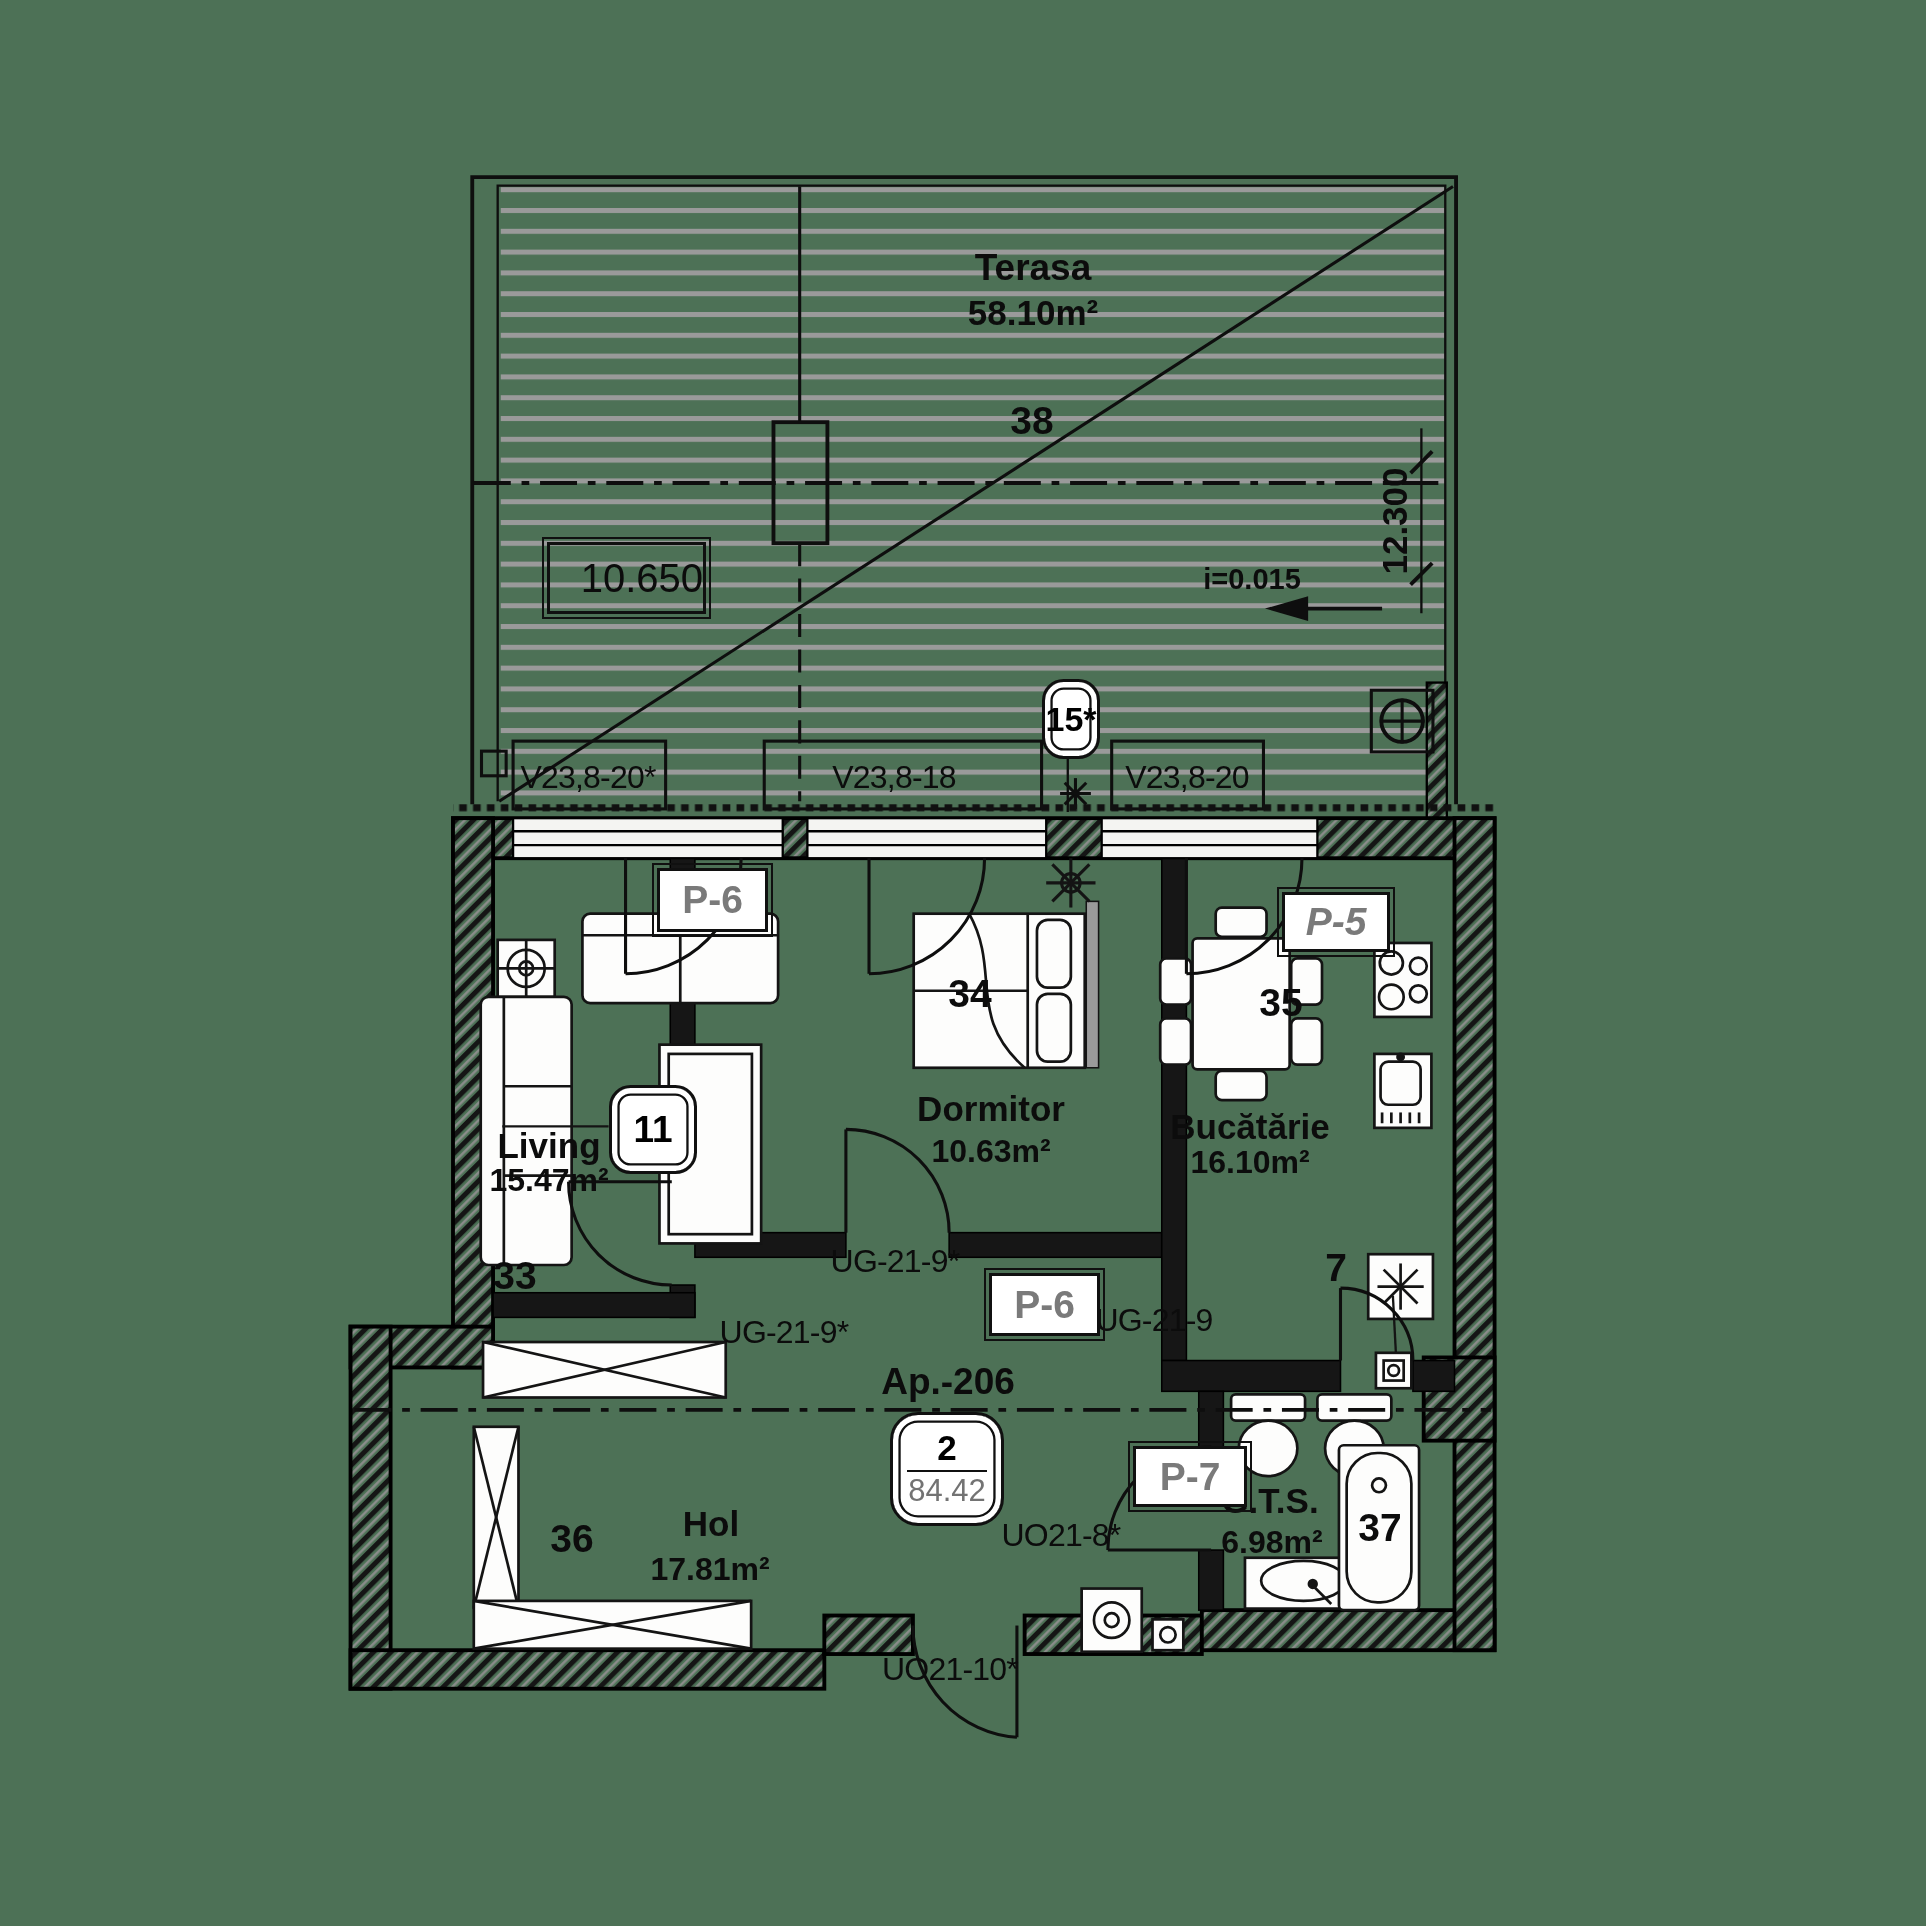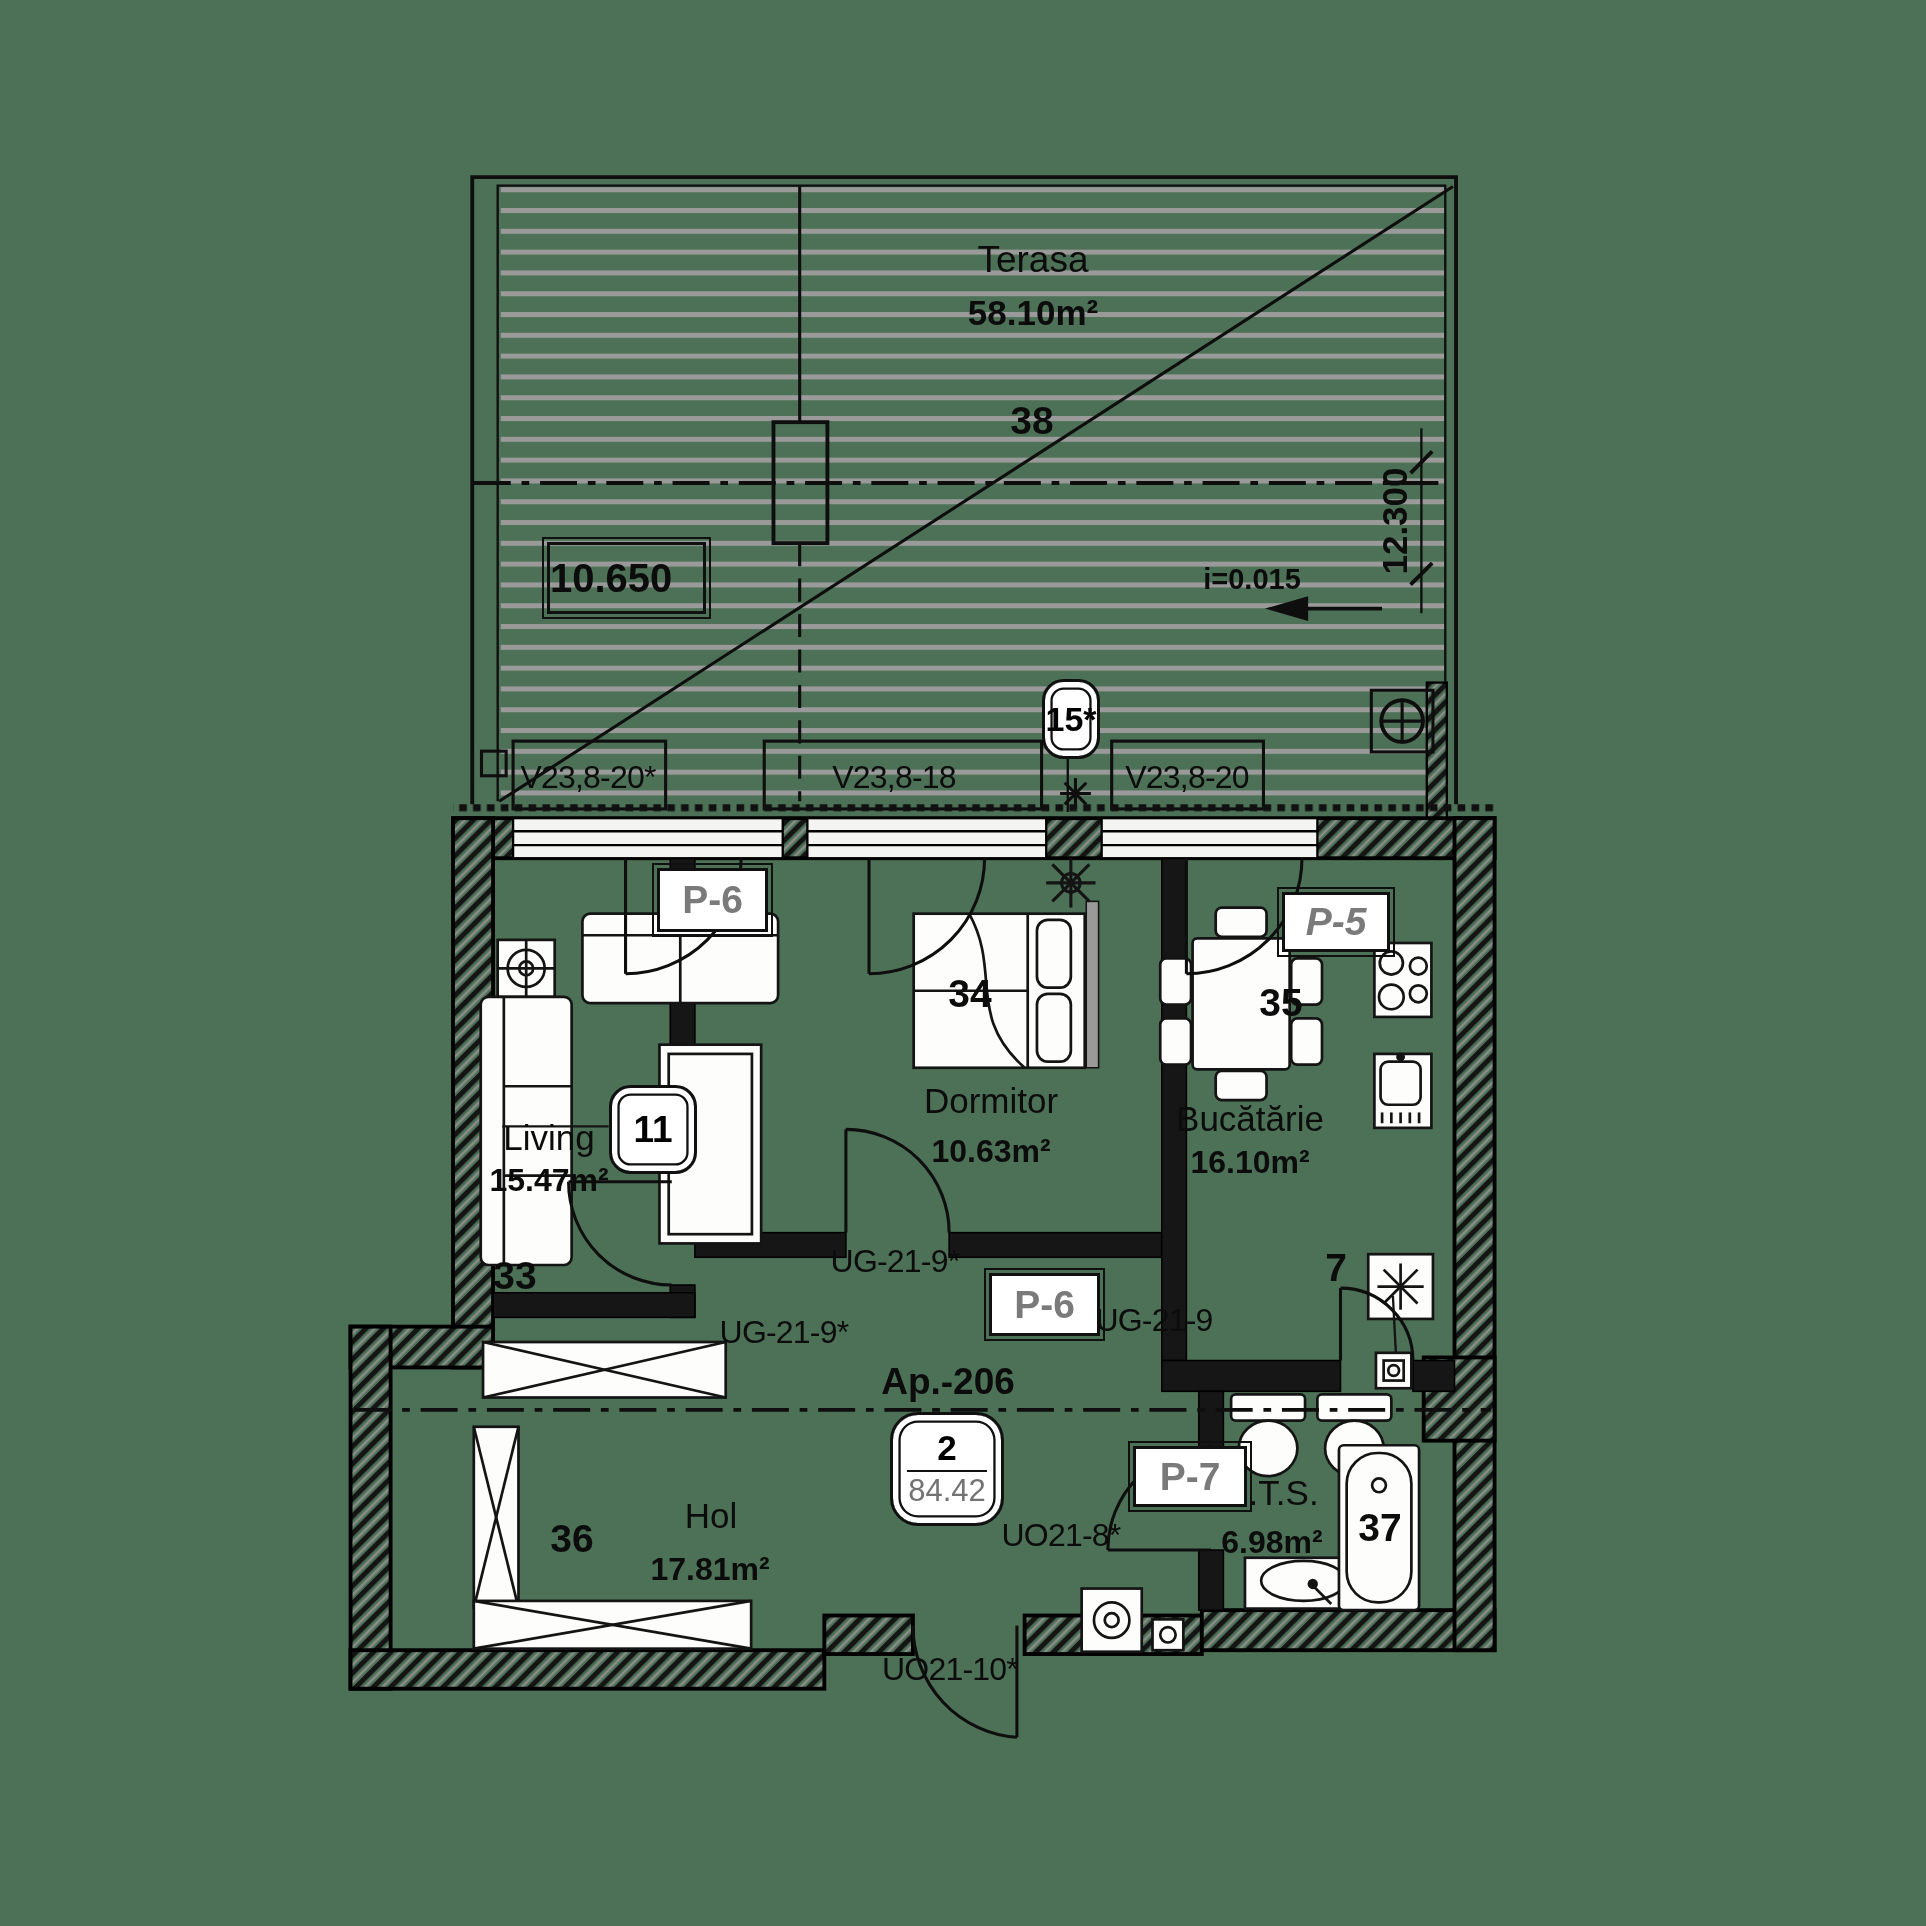--- a/index.html
+++ b/index.html
@@ -1,35 +1,35 @@
 <!DOCTYPE html>
 <html style="font-size:12.3px"><head>
 <meta charset="utf-8">
 <style>
   html,body{margin:0;padding:0;background:#4d7156;}
   .canvas{position:relative;width:1926px;height:1926px;background:#4d7156;
           font-family:"Liberation Sans",sans-serif;overflow:hidden;}
   svg.plan{position:absolute;left:0;top:0;}
   .lbl{position:absolute;transform:translate(-50%,-50%);color:#0c0c0c;
        white-space:nowrap;z-index:5;}
-  .room-name{font-size:35px;font-weight:400;}
+  .room-name{font-size:35px;font-weight:700;margin-top:8px;}
   .room-area{font-size:32px;font-weight:700;}
   .room-num{font-size:39px;font-weight:800;}
   .code-lbl{font-size:32px;font-weight:400;letter-spacing:-0.8px;}
   .panel-box{background:#fff;border:3.1px solid #101010;outline:2.3px solid #101010;
              outline-offset:3.1px;color:#7a7a7a;font-size:39px;font-weight:700;
              display:flex;align-items:center;justify-content:center;
              padding:1.5px 14px;z-index:6;}
   .badge{background:#fff;border:3.1px solid #101010;border-radius:21.6px;
          box-shadow:inset 0 0 0 5.4px #fff, inset 0 0 0 7.7px #101010;
          display:flex;align-items:center;justify-content:center;
          font-weight:700;z-index:6;}
   .level-box{background:transparent;border:3.1px solid #101010;outline:2.3px solid #101010;
-             outline-offset:3.1px;display:flex;align-items:center;justify-content:flex-start;
-             font-size:40px;font-weight:700;z-index:6;color:#0c0c0c;}
+             outline-offset:3.1px;display:flex;align-items:center;justify-content:flex-end;
+             font-size:40px;font-weight:400;z-index:6;color:#0c0c0c;}
   .rot90{transform:translate(-50%,-50%) rotate(-90deg);}
   .badge2-inner{display:flex;flex-direction:column;align-items:center;justify-content:center;line-height:1.05;}
   .badge2-inner .top{font-size:35px;font-weight:700;}
   .badge2-inner .bot{font-size:31px;font-weight:500;color:#737373;}
   .badge2-inner hr{width:80px;border:none;border-top:2.3px solid #101010;margin:3.1px 0;}
 </style>
 </head>
 <body>
 
 <div class="canvas">

